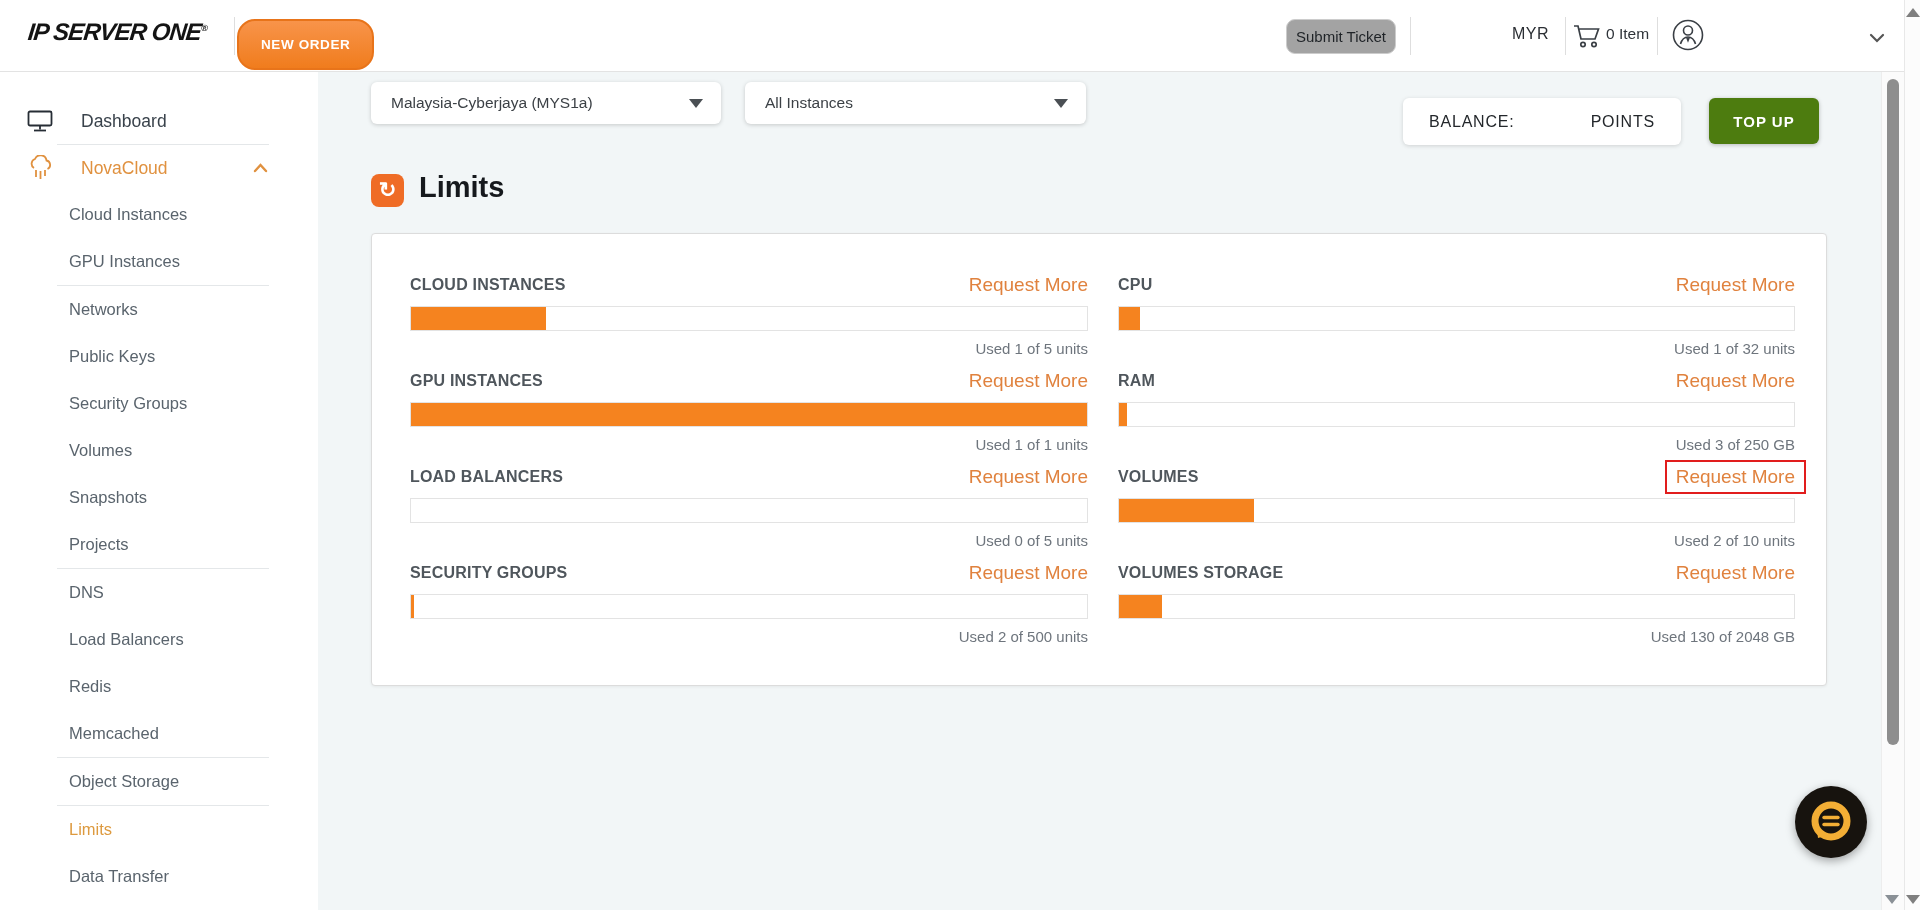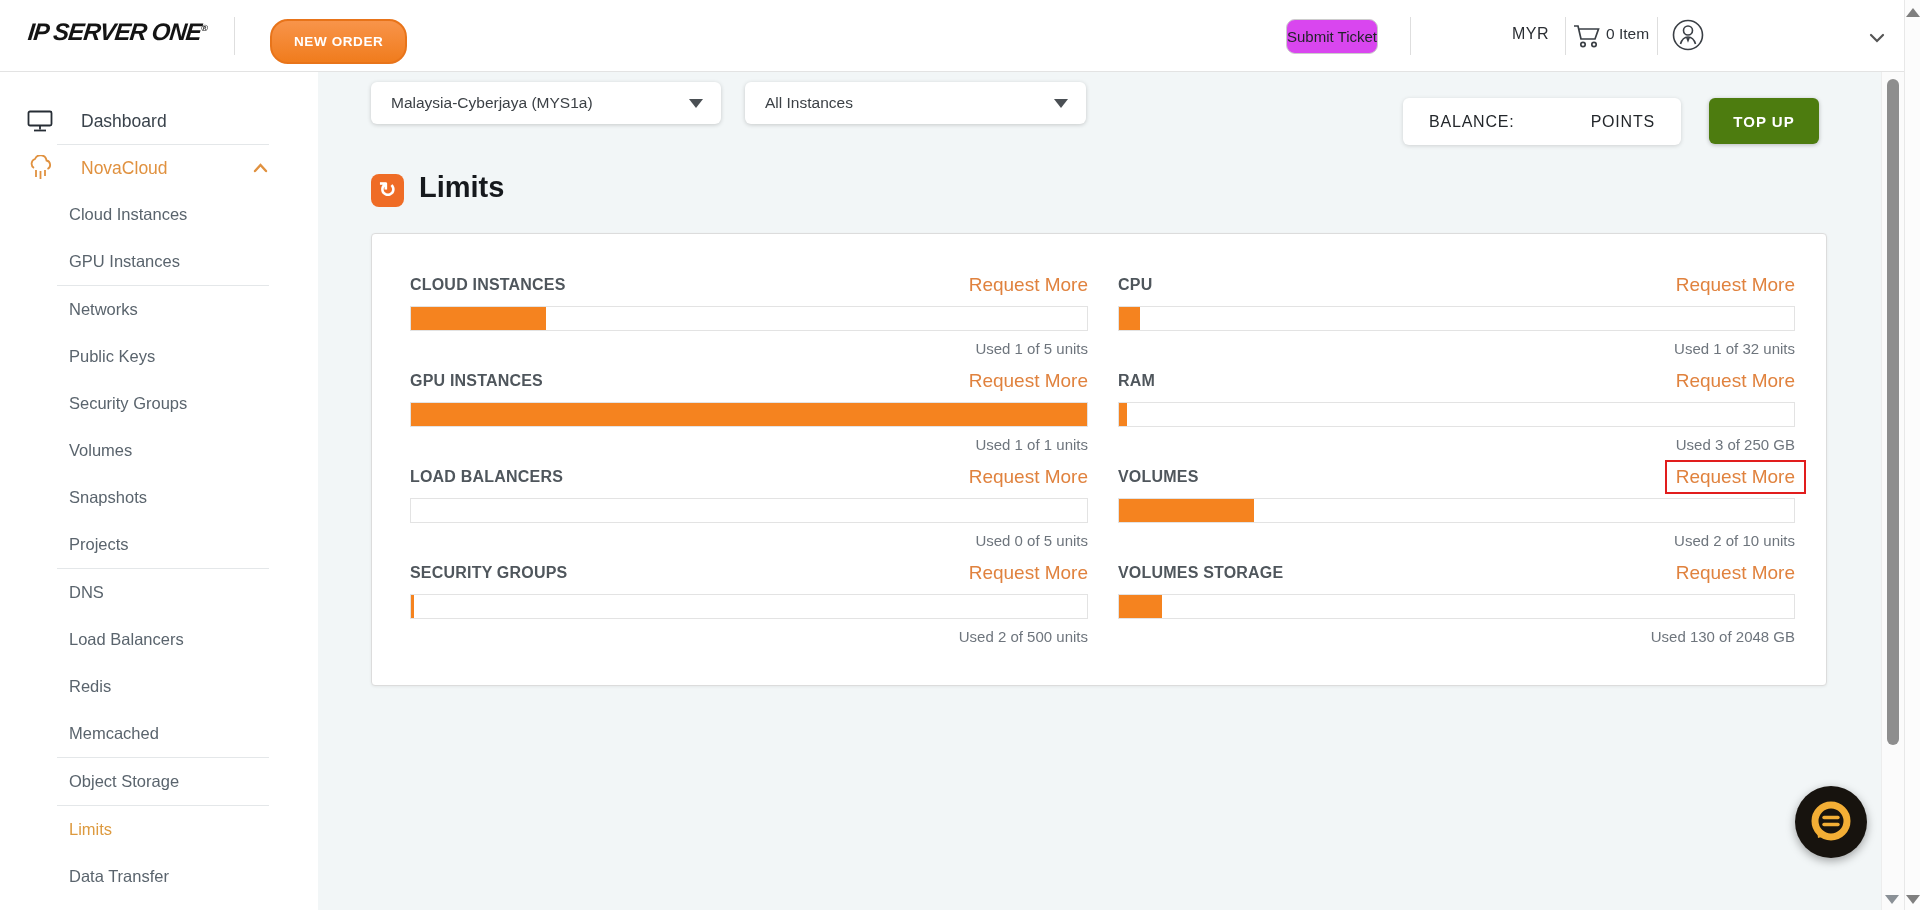--- a/index.html
+++ b/index.html
@@ -6,25 +6,25 @@
   html,body { width:1920px; height:910px; overflow:hidden; }
   body { font-family:"Liberation Sans", sans-serif; background:#f2f6f7; position:relative; }
 
   
   .navbar { position:absolute; left:0; top:0; width:1904px; height:72px; background:#ffffff;
             border-bottom:1px solid #e3e3e3; z-index:30; }
   .nav-div { position:absolute; top:17px; width:1px; height:38px; background:#dedede; }
   .logo { position:absolute; left:28px; top:18px; font-size:24px; font-weight:800; font-style:italic;
           letter-spacing:-1px; color:#141414; transform:skewX(-6deg); white-space:nowrap; }
   .logo sup { font-size:9px; font-style:normal; letter-spacing:0; }
-  .btn-new-order { position:absolute; left:270px; top:19px; height:45px; padding:0 22px;
+  .btn-new-order { position:absolute; left:237px; top:19px; height:51px; padding:0 22px;
           background:linear-gradient(#f8944a,#f07c1d); border:2px solid #e8741a; border-radius:18px;
           color:#fff; font-size:13.5px; font-weight:bold; letter-spacing:0.6px; line-height:31px; cursor:pointer; }
-  .btn-submit-ticket { position:absolute; left:1286px; top:19px; height:35px; padding:0 0;
-          background:#d946ef; border:1px solid #cccccc; border-radius:9px; color:#1f2327; font-size:15px;
+  .btn-submit-ticket { position:absolute; left:1286px; top:19px; height:35px; padding:0 9px;
+          background:#a3a3a3; border:1px solid #cccccc; border-radius:9px; color:#1f2327; font-size:15px;
           line-height:33px; cursor:pointer; }
   .nav-myr { position:absolute; left:1512px; top:25px; font-size:16px; color:#2a2e33; letter-spacing:0.5px; }
   .nav-cart { position:absolute; left:1572px; top:23px; width:30px; height:26px; }
   .nav-cart-count { position:absolute; left:1606px; top:25px; font-size:15.5px; color:#2f343a; }
   .nav-profile { position:absolute; left:1671px; top:18px; width:34px; height:34px; }
   .nav-chevron { position:absolute; left:1869px; top:30px; width:16px; height:12px; }
 
   
   .sidebar { position:absolute; left:0; top:72px; width:318px; height:838px; background:#ffffff; z-index:20; }
   .side-list { padding-top:26px; }

